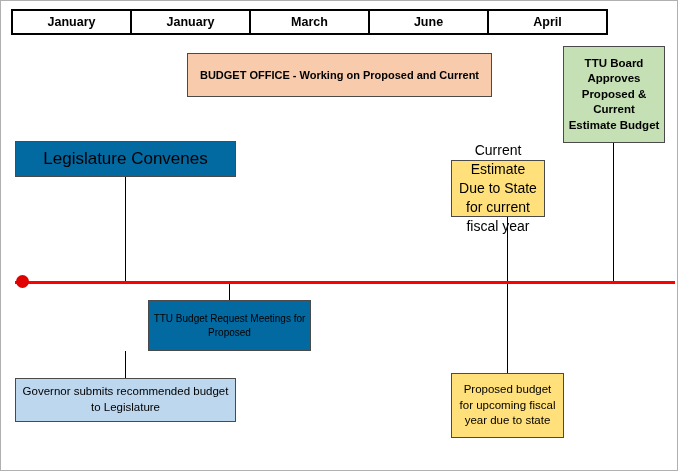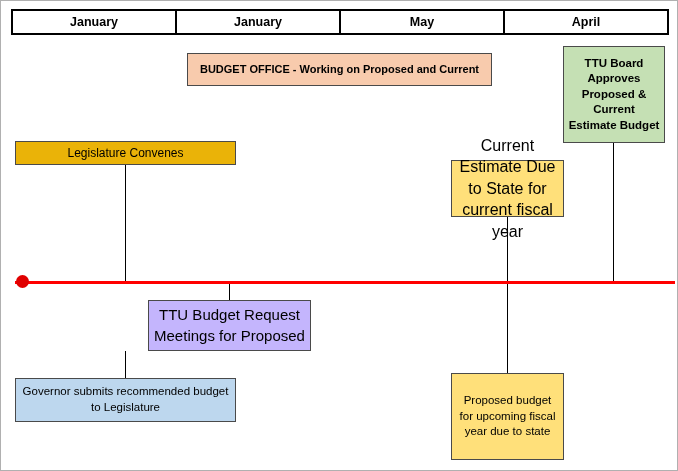--- a/index.html
+++ b/index.html
@@ -18,21 +18,21 @@
     border: 1px solid #b0b0b0;
     box-sizing: border-box;
     overflow: hidden;
   }
 
   
   .month-bar {
     position: absolute;
     left: 10px;
     top: 8px;
-    width: 658px;
+    width: 597px;
     height: 26px;
     display: flex;
     box-sizing: border-box;
     border: 2px solid #000000;
     background: #be185d;
   }
   .month-cell {
     flex: 1 1 0;
     display: flex;
     align-items: center;
@@ -87,84 +87,85 @@
     color: #000000;
     line-height: 1.35;
     padding: 2px 4px;
   }
   .box span { display: block; }
 
   .box-budget-office {
     left: 186px;
     top: 52px;
     width: 305px;
-    height: 33px;
+    height: 44px;
     background: #f8cbad;
     font-weight: bold;
     font-size: 11px;
   }
   .box-ttu-board {
     left: 562px;
     top: 45px;
     width: 102px;
     height: 97px;
     background: #c5e0b4;
     font-weight: bold;
     font-size: 11.5px;
   }
   .box-legislature-convenes {
     left: 14px;
     top: 140px;
     width: 221px;
-    height: 24px;
-    background: #eab308;
-    font-size: 12px;
+    height: 36px;
+    background: #0369a1;
+    font-size: 17px;
   }
   .box-current-estimate {
     left: 450px;
     top: 159px;
-    width: 113px;
+    width: 94px;
     height: 57px;
     background: #ffe07a;
-    font-size: 16px;
+    font-size: 14px;
   }
   .box-ttu-budget-request {
     left: 147px;
     top: 299px;
     width: 163px;
     height: 51px;
-    background: #c4b5fd;
-    font-size: 15px;
+    background: #0369a1;
+    font-size: 10px;
   }
   .box-governor {
     left: 14px;
     top: 377px;
     width: 221px;
     height: 44px;
     background: #bdd7ee;
     font-size: 11.5px;
   }
   .box-proposed-budget {
     left: 450px;
     top: 372px;
     width: 113px;
-    height: 87px;
+    height: 65px;
     background: #ffe07a;
     font-size: 11.5px;
   }
 </style>
 </head>
 <body>
 
 <div id="canvas">
 
   <div class="month-bar">
     <div class="month-cell">January</div>
     <div class="month-cell">January</div>
-    <div class="month-cell">May</div>
+    <div class="month-cell">March</div>
+    <div class="month-cell">June</div>
     <div class="month-cell">April</div>
   </div>
 
   <div class="connector" style="left:612px; top:142px; height:140px;"></div>
   <div class="connector" style="left:124px; top:162px; height:120px;"></div>
   <div class="connector" style="left:506px; top:216px; height:66px;"></div>
   <div class="connector" style="left:228px; top:282px; height:18px;"></div>
   <div class="connector" style="left:124px; top:350px; height:28px;"></div>
   <div class="connector" style="left:506px; top:282px; height:91px;"></div>
 

